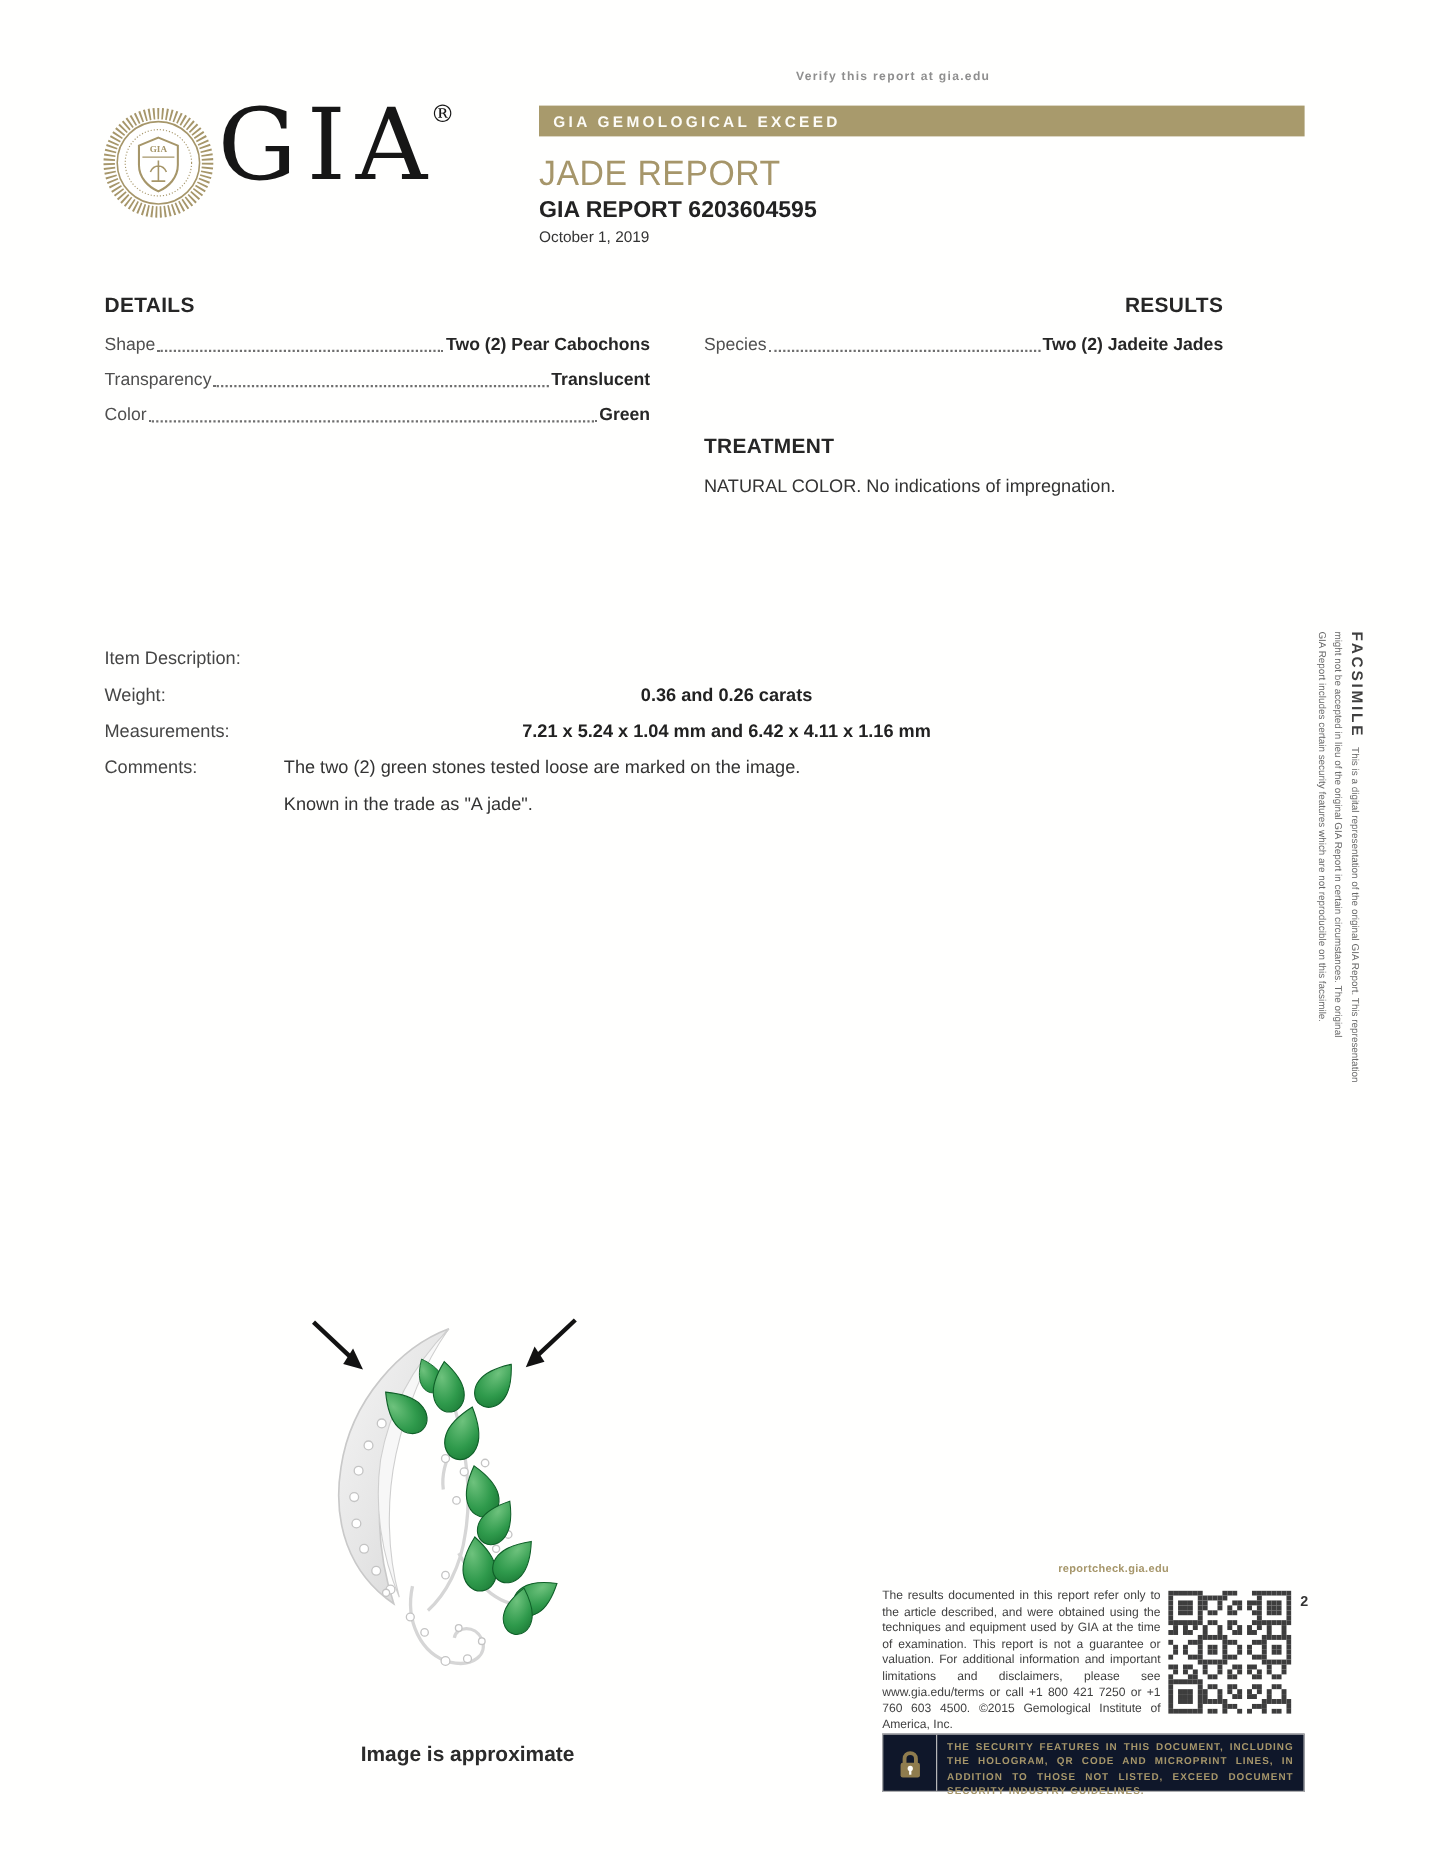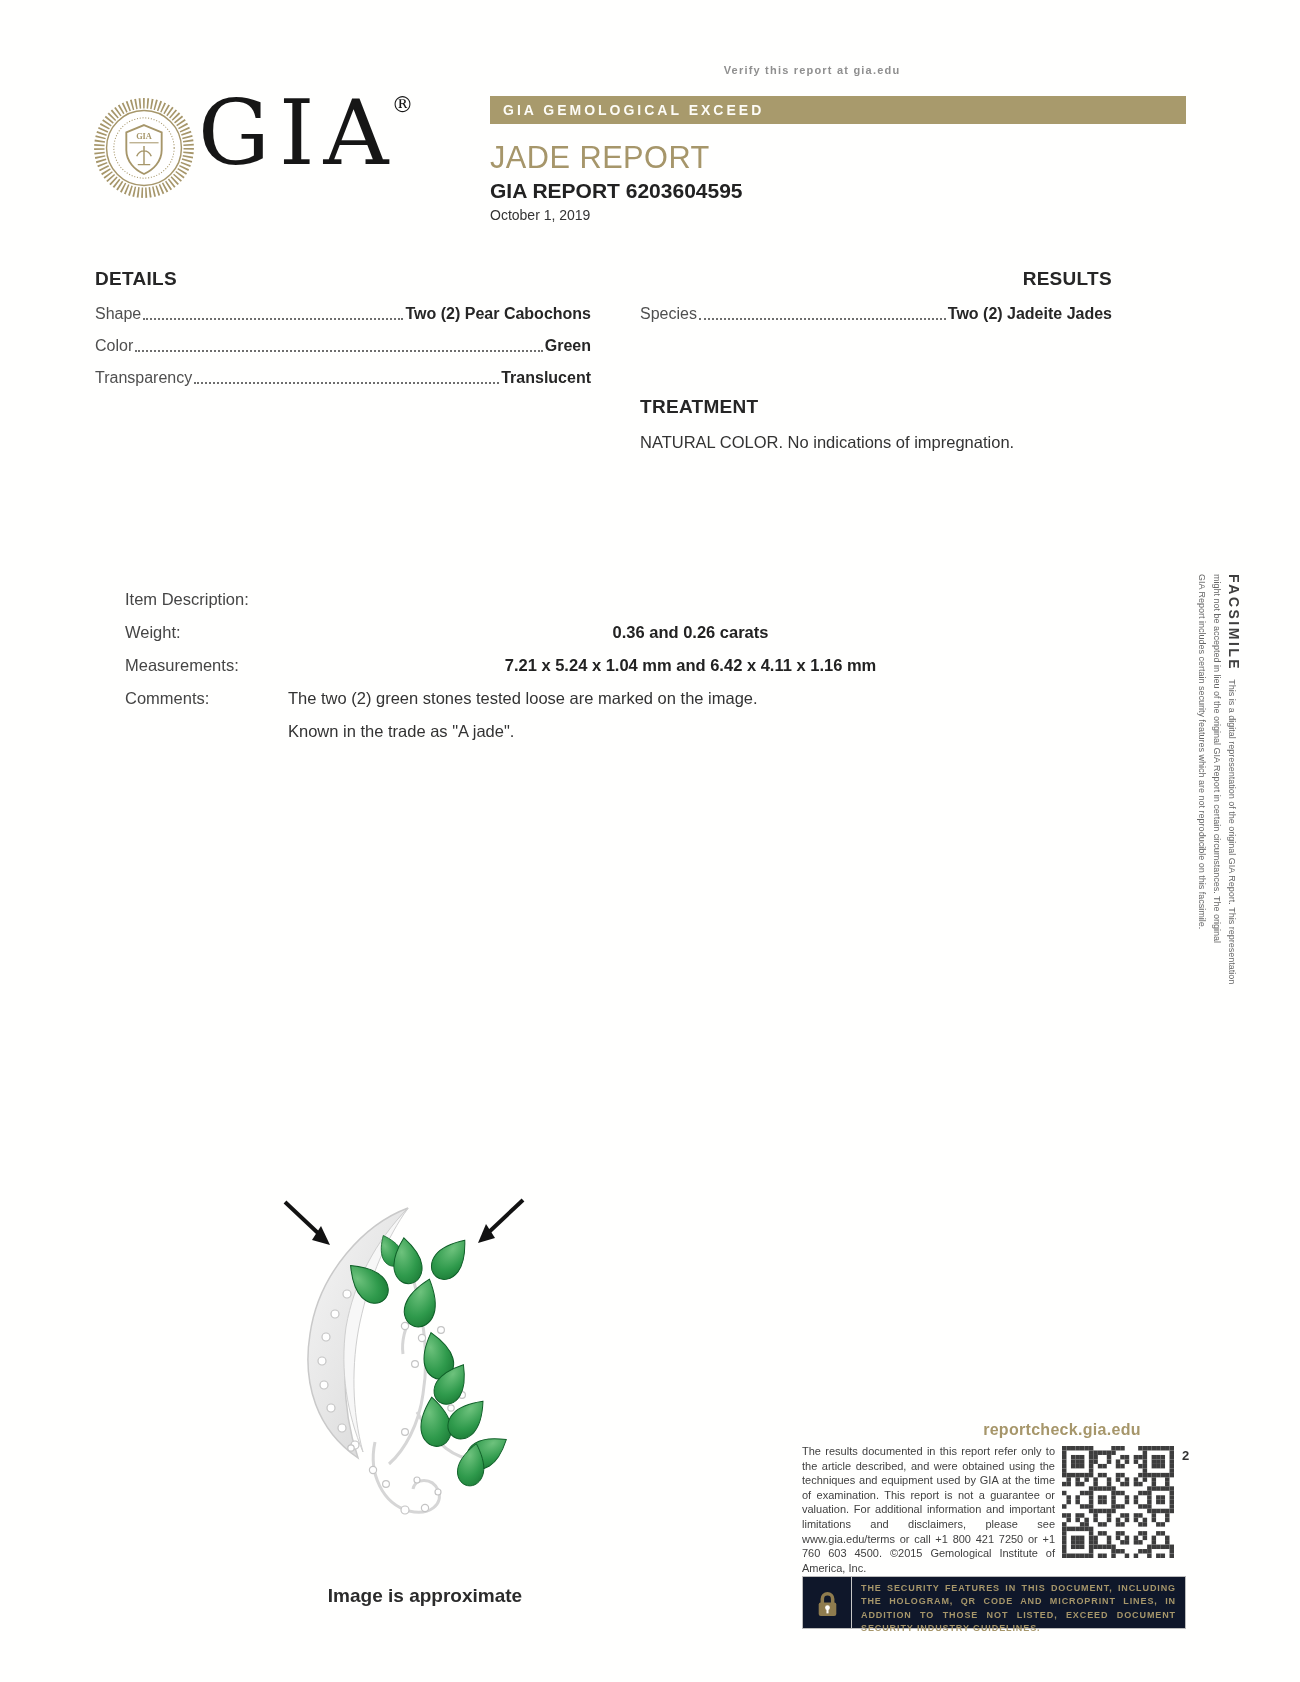--- a/index.html
+++ b/index.html
@@ -29,38 +29,38 @@
   .treatment{left:640px;top:396px;width:490px;}
   h2.sec{font-size:19px;font-weight:bold;color:#262626;margin:0 0 15px;letter-spacing:0.3px;
          font-family:"Liberation Sans",sans-serif;}
   .lrow{display:flex;align-items:flex-end;margin-bottom:14px;font-size:16px;}
   .lrow .lbl{color:#4f4f4f;white-space:nowrap;}
   .lrow .dots{flex:1;border-bottom:2px dotted #6e6e6e;margin:0 2px 3px;}
   .lrow .val{font-weight:bold;color:#262626;white-space:nowrap;}
   .treatment p{font-size:16.5px;color:#333;margin:13px 0 0;}
 
   
-  .items{left:95px;top:583px;width:1015px;margin-left:30px;}
+  .items{left:95px;top:583px;width:1015px;}
   .irow{display:flex;font-size:16.5px;line-height:33px;}
   .irow .ilbl{width:163px;flex-shrink:0;color:#454545;}
   .irow .ival{width:805px;color:#333;}
   .irow .ival.b{font-weight:bold;color:#222;text-align:center;}
 
   
   .facsimile{left:1241px;top:574px;width:470px;transform:rotate(90deg);transform-origin:0 0;
              font-size:9px;color:#666;line-height:15px;white-space:nowrap;}
   .fac-head{font-size:14px;font-weight:bold;color:#3f3f3f;letter-spacing:2.5px;margin-right:8px;}
 
   
   .brooch{left:255px;top:1112px;}
   .caption{left:255px;top:1585px;width:340px;text-align:center;font-size:19px;font-weight:600;
            color:#2b2b2b;}
 
   
-  .reportcheck{left:962px;top:1421px;width:200px;text-align:center;font-size:16px;
+  .reportcheck{left:962px;top:1421px;width:200px;text-align:left;font-size:10px;
                font-weight:bold;color:var(--gold-text,#a6966a);letter-spacing:0.3px;}
   .disclaimer{left:802px;top:1444px;width:253px;font-size:11px;line-height:14.6px;color:#3f3f3f;
               text-align:justify;}
   .qr{left:1062px;top:1446px;width:112px;height:112px;}
   .qr svg{display:block;fill:#3d3d3d;}
   .qr-num{left:1182px;top:1448px;font-size:13px;font-weight:bold;color:#333;}
   .secbox{left:802px;top:1576px;width:384px;height:53px;border:1px solid #bcbcbc;display:flex;
           box-sizing:border-box;background:#0f172a;}
   .lockcell{width:48px;border-right:1px solid #c8c8c8;display:flex;align-items:center;
             justify-content:center;flex-shrink:0;}
@@ -95,28 +95,28 @@
   <div class="abs report-date">October 1, 2019</div>
 
   <div class="abs details">
     <h2 class="sec">DETAILS</h2>
     <div class="lrow">
       <span class="lbl">Shape</span>
       <span class="dots"></span>
       <span class="val">Two (2) Pear Cabochons</span>
     </div>
     <div class="lrow">
+      <span class="lbl">Transparency</span>
+      <span class="dots"></span>
+      <span class="val">Translucent</span>
+    </div>
+    <div class="lrow">
       <span class="lbl">Color</span>
       <span class="dots"></span>
       <span class="val">Green</span>
-    </div>
-    <div class="lrow">
-      <span class="lbl">Transparency</span>
-      <span class="dots"></span>
-      <span class="val">Translucent</span>
     </div>
   </div>
 
   <div class="abs results">
     <h2 class="sec">RESULTS</h2>
     <div class="lrow">
       <span class="lbl">Species</span>
       <span class="dots"></span>
       <span class="val">Two (2) Jadeite Jades</span>
     </div>

